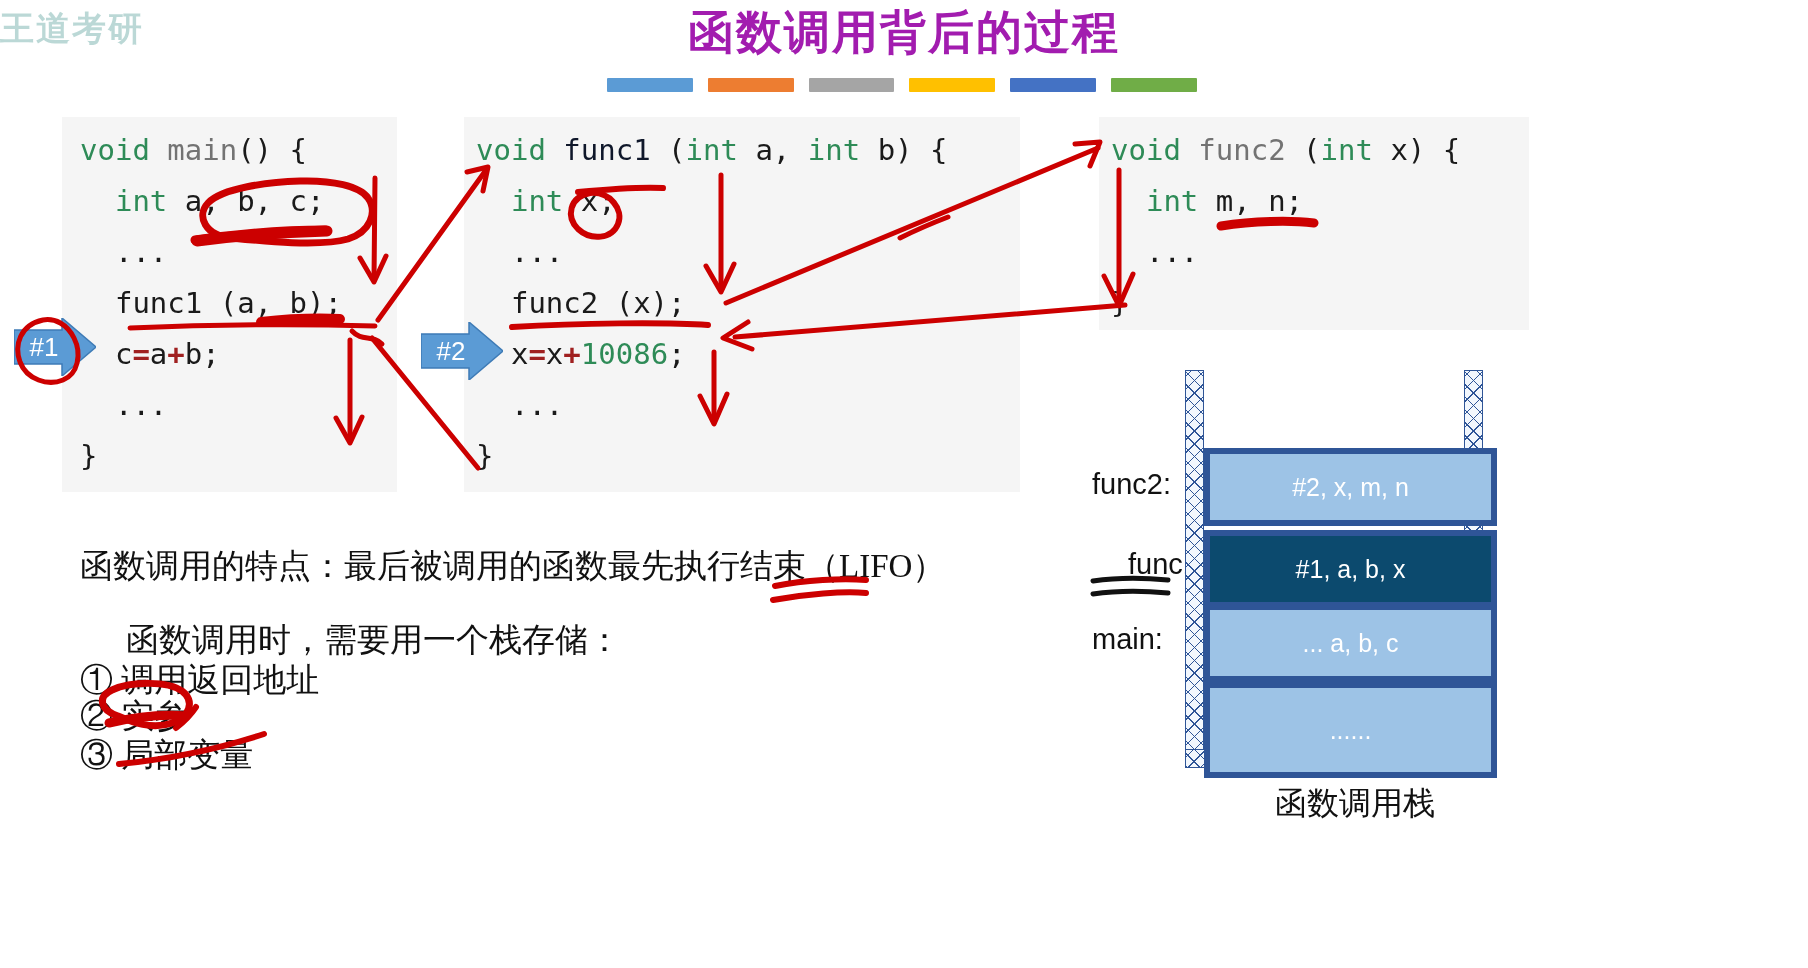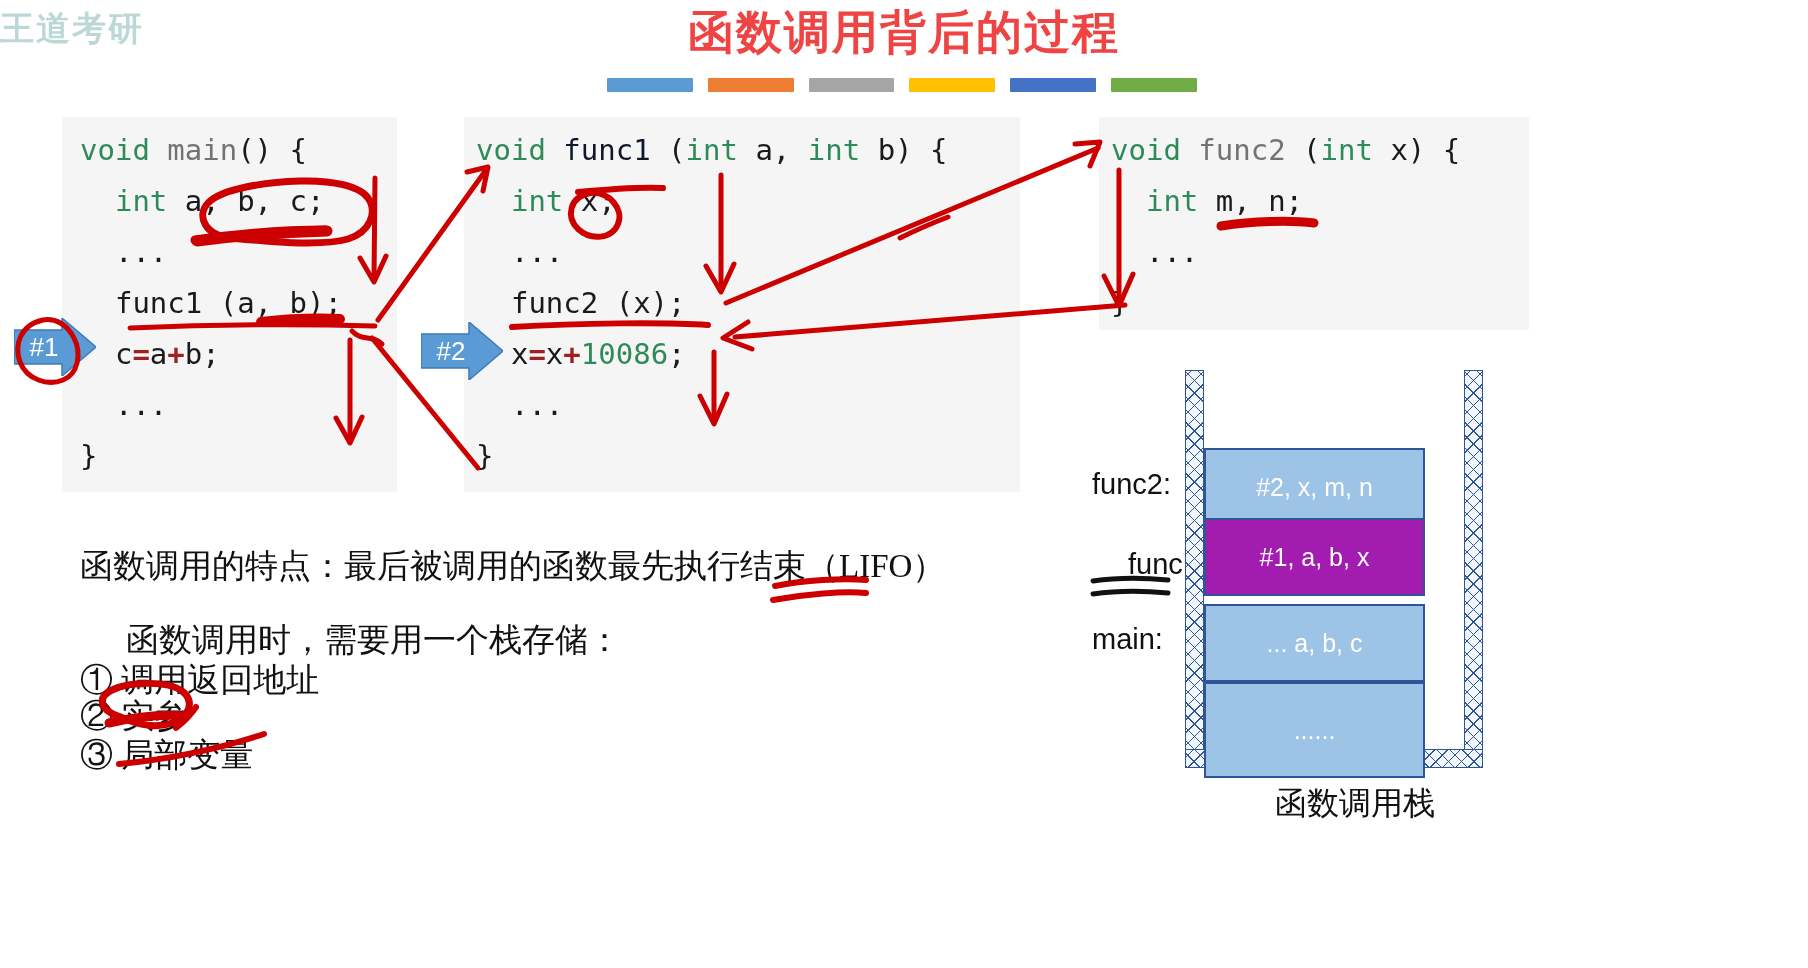--- a/index.html
+++ b/index.html
@@ -10,21 +10,21 @@
   .abs{position:absolute;}
 
   
   #watermark{left:0;top:0;width:300px;height:56px;opacity:.28;
     font-family:"DejaVu Sans",sans-serif;font-size:34px;font-weight:bold;color:#0f766e;
     letter-spacing:2px;line-height:56px;white-space:nowrap;overflow:hidden;}
 
   
   #title{left:0;top:2px;width:1808px;text-align:center;
     font-family:"Liberation Serif","DejaVu Serif",serif;
-    font-size:46px;font-weight:bold;color:#ef4444;letter-spacing:2px;}
+    font-size:46px;font-weight:bold;color:#a21caf;letter-spacing:2px;}
   #barstrip{left:607px;top:78px;width:590px;height:14px;display:flex;gap:15px;}
   #barstrip > i{display:block;flex:1;height:14px;border-radius:1px;}
 
   
   .codeblock{background:#f5f5f5;
     font-family:"DejaVu Sans Mono","Liberation Mono",monospace;
     font-size:29px;line-height:51px;white-space:pre;color:#1a1a1a;}
   .kw{color:#2e8b57;}
   .fn{color:#737373;}
   .fnu{color:#0f172a;}
@@ -51,22 +51,22 @@
 
   
   #stackwrap{left:1185px;top:370px;width:340px;height:398px;}
   #stackwall{position:absolute;left:0;top:0;width:19px;height:398px;
     border:1px solid #2F5597;box-sizing:border-box;background:#eaf1fa;}
   #stackwall-r{position:absolute;left:279px;top:0;width:19px;height:398px;
     border:1px solid #2F5597;box-sizing:border-box;background:#eaf1fa;}
   #stackbottom{position:absolute;left:0;top:379px;width:298px;height:19px;
     border:1px solid #2F5597;box-sizing:border-box;background:#eaf1fa;}
   .cells{position:absolute;left:19px;top:0;width:260px;height:379px;}
-  .cell{position:absolute;left:0;width:221px;background:#9DC3E6;
-    border:2px solid #1d4ed8;box-sizing:border-box;color:#ffffff;
+  .cell{position:absolute;left:0;width:293px;background:#9DC3E6;
+    border:6px solid #1d4ed8;box-sizing:border-box;color:#ffffff;
     font-family:"Liberation Sans",sans-serif;font-size:25px;
     display:flex;align-items:center;justify-content:center;}
   .slabel{position:absolute;font-family:"Liberation Sans",sans-serif;font-size:29px;color:#111;white-space:nowrap;}
   #sl-func2{left:1092px;top:468px;}
   #sl-func1{left:1092px;top:548px;margin-left:36px;}
   #sl-main{left:1092px;top:623px;}
   #stackcaption{left:1180px;top:782px;width:350px;text-align:center;
     font-family:"Liberation Serif","DejaVu Serif",serif;font-size:32px;color:#111;}
 
   
@@ -115,21 +115,21 @@
 <div class="abs slabel" id="sl-main">main:</div>
 
 <div class="abs" id="stackwrap">
   <div id="stackwall" style="background-image: repeating-linear-gradient(45deg, rgb(47, 85, 151) 0px, rgb(47, 85, 151) 1px, transparent 1px, transparent 9px), repeating-linear-gradient(-45deg, rgb(47, 85, 151) 0px, rgb(47, 85, 151) 1px, transparent 1px, transparent 9px); background-color: rgb(242, 247, 253);"></div>
   <div id="stackwall-r" style="background-image: repeating-linear-gradient(45deg, rgb(47, 85, 151) 0px, rgb(47, 85, 151) 1px, transparent 1px, transparent 9px), repeating-linear-gradient(-45deg, rgb(47, 85, 151) 0px, rgb(47, 85, 151) 1px, transparent 1px, transparent 9px); background-color: rgb(242, 247, 253);"></div>
   <div id="stackbottom" style="background-image: repeating-linear-gradient(45deg, rgb(47, 85, 151) 0px, rgb(47, 85, 151) 1px, transparent 1px, transparent 9px), repeating-linear-gradient(-45deg, rgb(47, 85, 151) 0px, rgb(47, 85, 151) 1px, transparent 1px, transparent 9px); background-color: rgb(242, 247, 253);"></div>
   <div class="cells" id="stackcells">
       <div class="cell" style="top: 78px; height: 78px; background: rgb(157, 195, 230); border-color: rgb(47, 85, 151);">
         <span>#2, x, m, n</span>
       </div>
-      <div class="cell" style="top: 148px; height: 78px; background: #a21caf; border-color: rgb(47, 85, 151);">
+      <div class="cell" style="top: 160px; height: 78px; background: #0c4a6e; border-color: rgb(47, 85, 151);">
         <span>#1, a, b, x</span>
       </div>
       <div class="cell" style="top: 234px; height: 78px; background: rgb(157, 195, 230); border-color: rgb(47, 85, 151);">
         <span>... a, b, c</span>
       </div>
       <div class="cell" style="top: 312px; height: 96px; background: rgb(157, 195, 230); border-color: rgb(47, 85, 151);">
         <span>......</span>
       </div>
     </div>
 </div>

